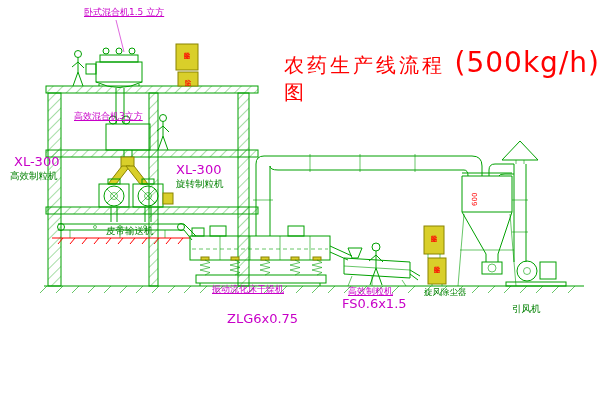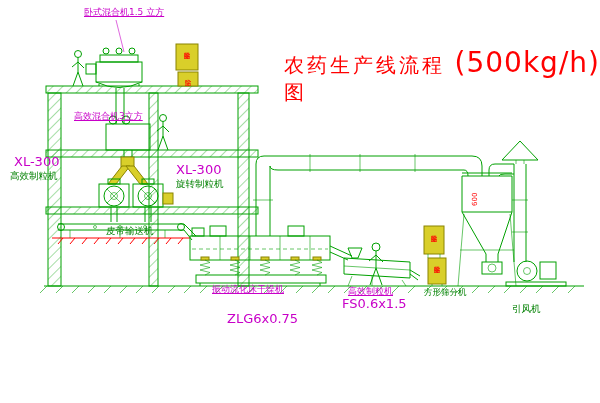--- a/index.html
+++ b/index.html
@@ -227,16 +227,16 @@
 <div class="lbl m9" style="left:74px;top:112px">高效混合机3立方</div>
 <div class="lbl m13" style="left:14px;top:155px">XL-300</div>
 <div class="lbl g9" style="left:10px;top:171px">高效制粒机</div>
 <div class="lbl m13" style="left:176px;top:163px">XL-300</div>
 <div class="lbl g9" style="left:176px;top:179px">旋转制粒机</div>
 <div class="lbl g9" style="left:106px;top:226px">皮带输送机</div>
 <div class="lbl m9" style="left:212px;top:285px">振动流化床干燥机</div>
 <div class="lbl m13" style="left:227px;top:312px">ZLG6x0.75</div>
 <div class="lbl m9" style="left:348px;top:287px">高效制粒机</div>
 <div class="lbl m13" style="left:342px;top:297px">FS0.6x1.5</div>
-<div class="lbl g8" style="left:424px;top:288px">方形筛分机</div>
+<div class="lbl g8" style="left:424px;top:288px">旋风除尘器</div>
 <div class="lbl g9" style="left:512px;top:304px">引风机</div>
 
 </div>
 
 </body></html>

